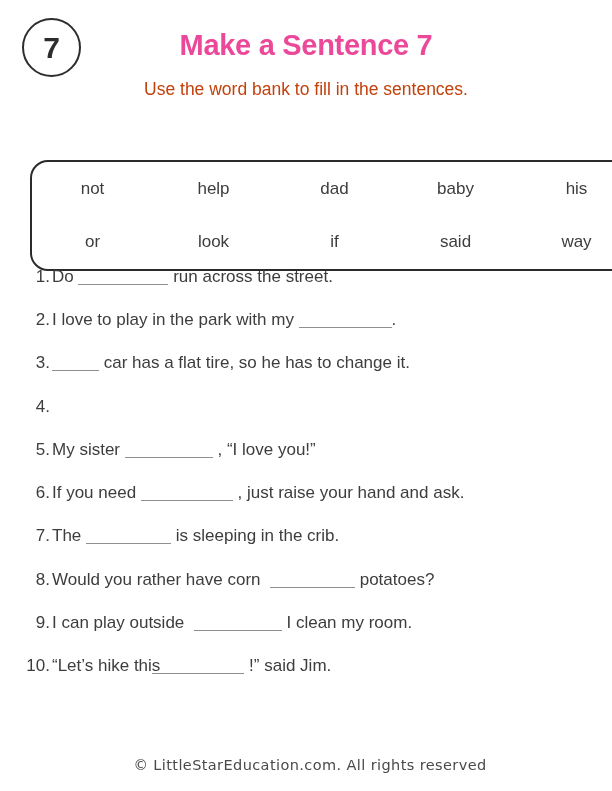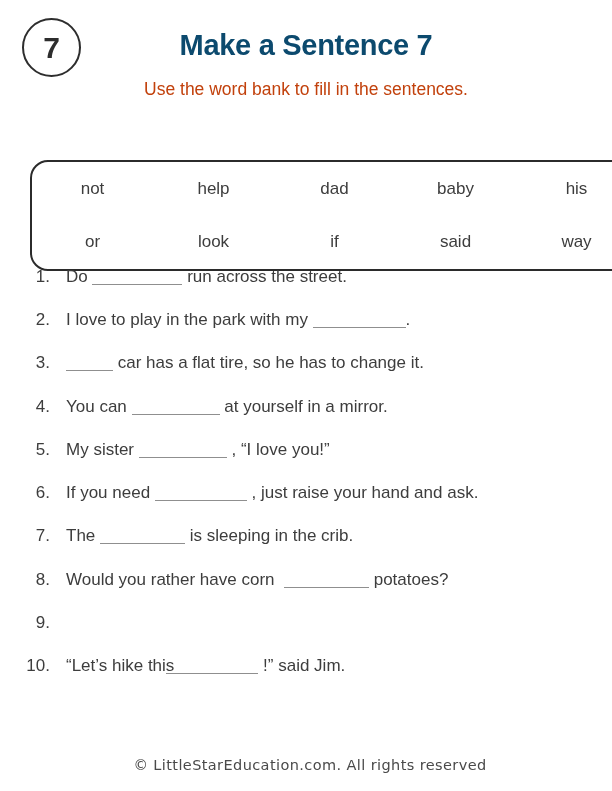--- a/index.html
+++ b/index.html
@@ -19,21 +19,21 @@
     border:2.5px solid #2d2d2d;border-radius:50%;
     box-sizing:border-box;
     display:flex;align-items:center;justify-content:center;
   }
   .badge-num{
     font-size:30px;font-weight:700;color:#2d2d2d;line-height:1;
   }
   .title{
     position:absolute;left:0;right:0;top:29px;margin:0;
     text-align:center;
-    font-size:29px;font-weight:700;color:#0c4a6e;
+    font-size:29px;font-weight:700;color:#ec4899;
     letter-spacing:-0.3px;
   }
   .subtitle{
     position:absolute;left:0;right:0;top:79px;margin:0;
     text-align:center;
     font-size:17.5px;color:#c2410c;
   }
   
   .wordbank{
     position:absolute;left:30px;top:124px;
@@ -54,21 +54,21 @@
     height:43.3px;
     display:flex;align-items:center;
     padding-left:20px;box-sizing:border-box;
     font-size:17px;
   }
   .s-num{
     flex:0 0 30px;width:30px;text-align:right;
     white-space:pre;
   }
   .s-txt{
-    margin-left:16px;white-space:pre;
+    margin-left:2px;white-space:pre;
   }
   .blank{
     display:inline-block;
     height:14px;
     border-bottom:1px solid #8f8f8f;
     vertical-align:-3px;
   }
   .blank.tight{margin-left:-8px;}
   
   .footer{
@@ -113,40 +113,40 @@
     <li class="sentence">
       <span class="s-num">2.</span>
         <span class="s-txt"><span>I love to play in the park with my </span><span class="blank" style="width: 93px;"></span><span>.</span></span>
     </li>
     <li class="sentence">
       <span class="s-num">3.</span>
         <span class="s-txt"><span></span><span class="blank" style="width: 47px;"></span><span> car has a flat tire, so he has to change it.</span></span>
     </li>
     <li class="sentence">
       <span class="s-num">4.</span>
-        <span class="s-txt"><span>You can </span><span class="blank" style="width: 88px;"></span><span> at yourself in a mirror.</span></span>
     </li>
     <li class="sentence">
       <span class="s-num">5.</span>
         <span class="s-txt"><span>My sister </span><span class="blank" style="width: 88px;"></span><span> , “I love you!”</span></span>
     </li>
     <li class="sentence">
       <span class="s-num">6.</span>
         <span class="s-txt"><span>If you need </span><span class="blank" style="width: 92px;"></span><span> , just raise your hand and ask.</span></span>
     </li>
     <li class="sentence">
       <span class="s-num">7.</span>
         <span class="s-txt"><span>The </span><span class="blank" style="width: 85px;"></span><span> is sleeping in the crib.</span></span>
     </li>
     <li class="sentence">
       <span class="s-num">8.</span>
         <span class="s-txt"><span>Would you rather have corn  </span><span class="blank" style="width: 85px;"></span><span> potatoes?</span></span>
     </li>
     <li class="sentence">
       <span class="s-num">9.</span>
+        <span class="s-txt"><span>I can play outside  </span><span class="blank" style="width: 88px;"></span><span> I clean my room.</span></span>
     </li>
     <li class="sentence">
       <span class="s-num">10.</span>
         <span class="s-txt"><span>“Let’s hike this</span><span class="blank tight" style="width: 92px;"></span><span> !” said Jim.</span></span>
     </li>
   </ol>
 
   <div class="footer">© LittleStarEducation.com. All rights reserved</div>
 
 </div>

